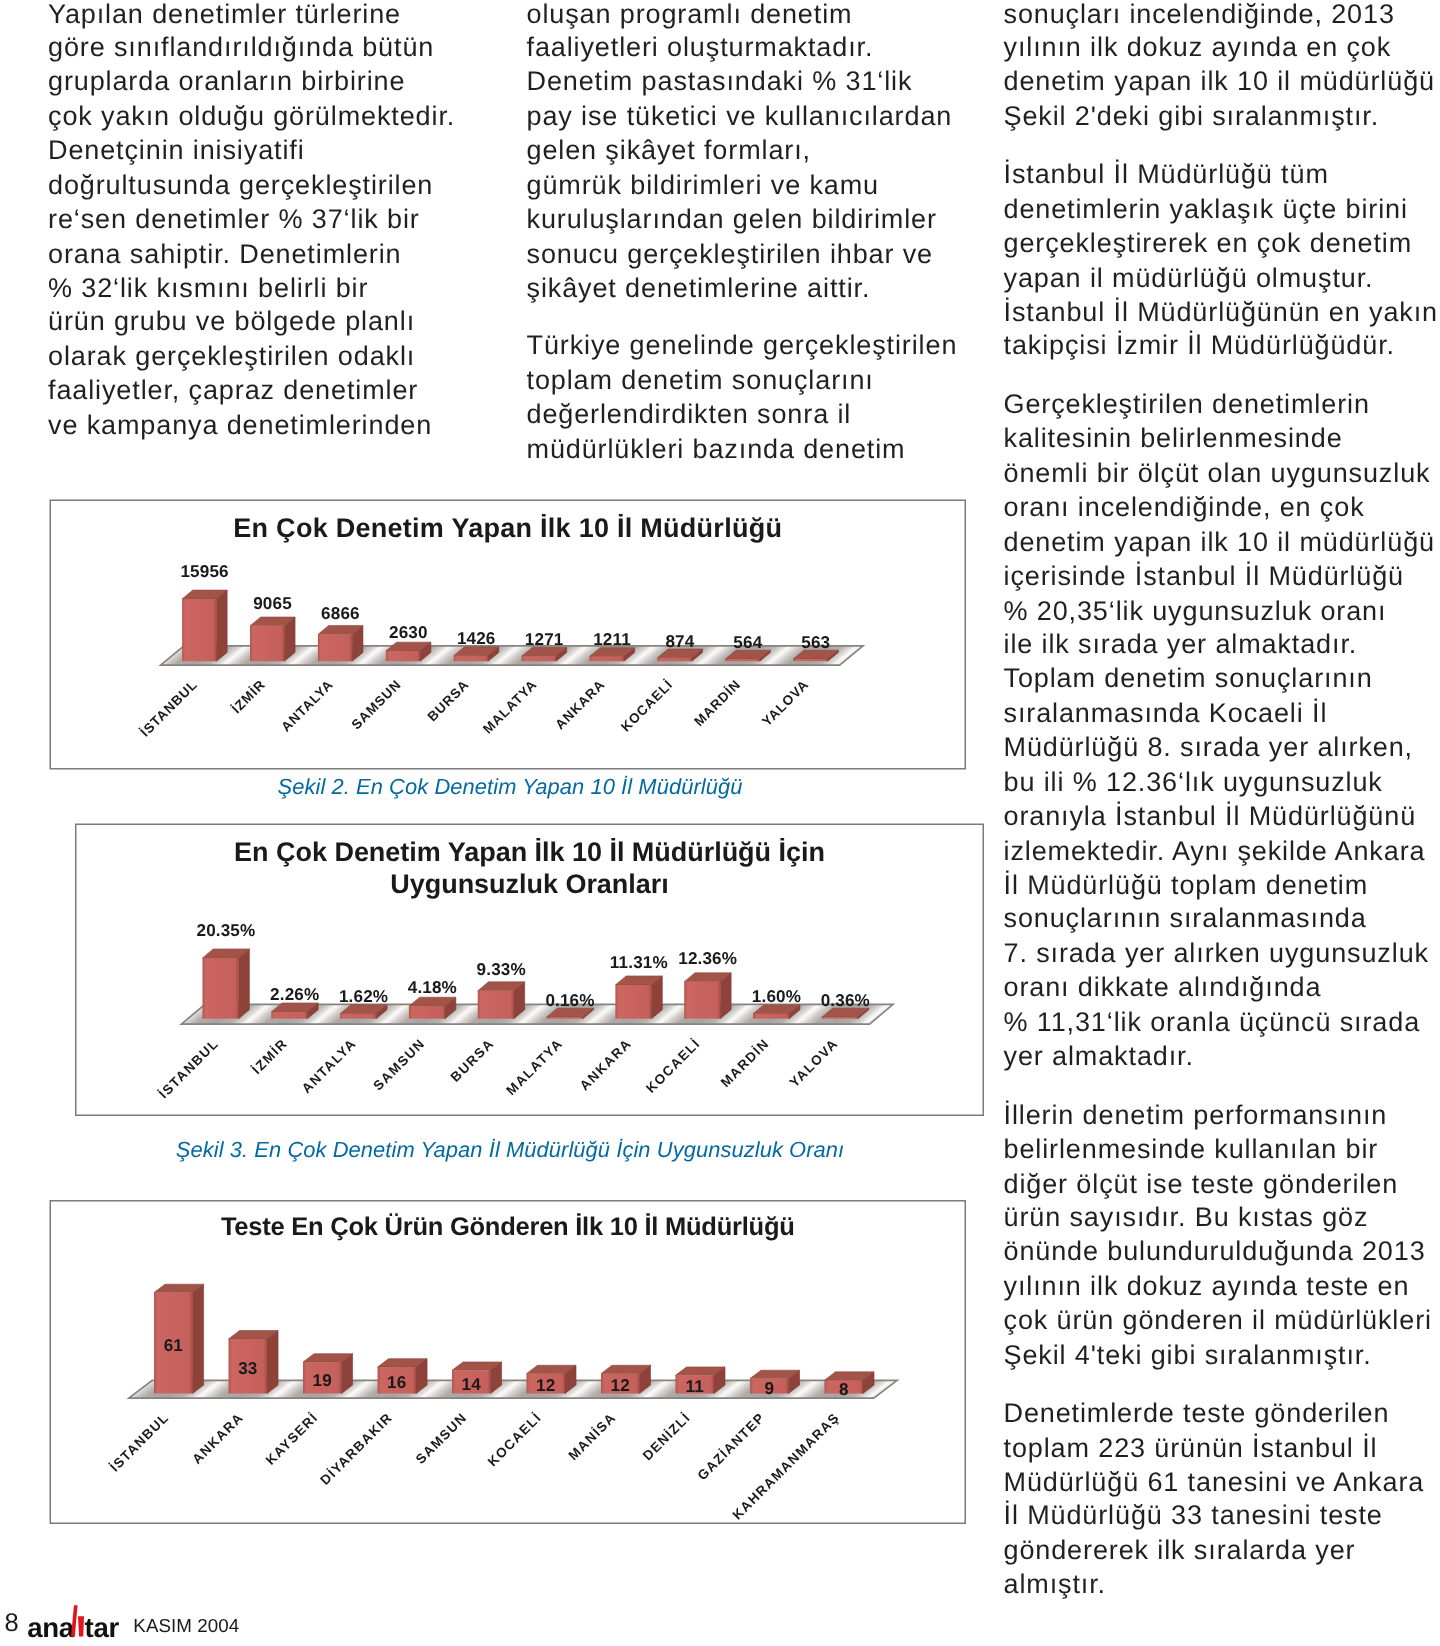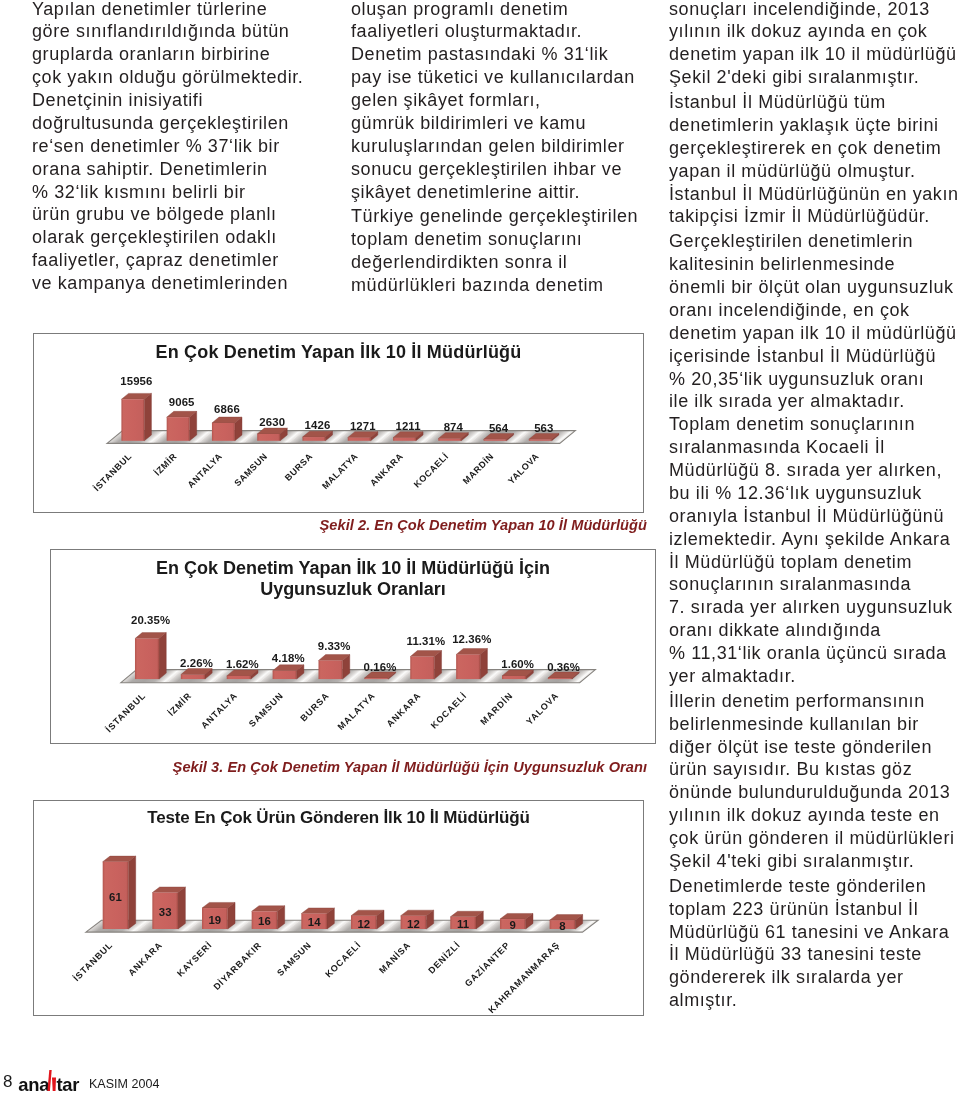--- a/index.html
+++ b/index.html
@@ -2,31 +2,31 @@
 <html lang="tr"><head>
 <meta charset="utf-8">
 <title>Anahtar</title>
 <style>
   html,body{margin:0;padding:0;}
   body{width:960px;height:1097px;background:#ffffff;font-family:"Liberation Sans",sans-serif;color:#231f20;overflow:hidden;position:relative;-webkit-font-smoothing:antialiased;}
   .page{position:absolute;left:0;top:0;width:960px;height:1097px;}
   
   .col{position:absolute;}
   .col p{margin:0;font-size:18px;line-height:22.88px;letter-spacing:0.59px;color:#231f20;white-space:pre;}
-  .col p + p{margin-top:2px;}
+  .col p + p{margin-top:16px;}
   #col1{left:32px;top:-2.4px;width:285px;}
   #col2{left:351px;top:-2.4px;width:295px;}
   #col3{left:669px;top:-2.4px;width:275px;}
   
   .figbox{position:absolute;border:1px solid #7b7b7b;background:#fff;box-sizing:border-box;overflow:hidden;}
   .figbox svg{display:block;}
   .ctitle{font-family:"Liberation Sans",sans-serif;font-weight:700;fill:#1a1a1a;text-anchor:middle;}
   .cval{font-family:"Liberation Sans",sans-serif;font-weight:700;font-size:11.4px;letter-spacing:0.1px;fill:#1a1a1a;text-anchor:middle;}
   .ccat{font-family:"Liberation Sans",sans-serif;font-weight:700;font-size:9px;fill:#1a1a1a;}
-  .figcap{position:absolute;text-align:right;color:#7f1d1d;font-style:italic;font-weight:700;font-size:14.6px;letter-spacing:0.05px;white-space:nowrap;line-height:1;}
+  .figcap{position:absolute;text-align:center;color:#0369a1;font-style:italic;font-weight:400;font-size:14.6px;letter-spacing:0.05px;white-space:nowrap;line-height:1;}
   
   #footer{position:absolute;left:0;top:1060px;width:220px;height:37px;}
   #pgnum{position:absolute;left:3.0px;top:12.5px;font-size:17px;color:#1a1a1a;line-height:1;}
   #logo{position:absolute;left:18.2px;top:11.2px;width:66px;height:24px;}
   #logo .lw{position:absolute;top:5.0px;font-family:"Liberation Sans",sans-serif;font-weight:700;font-size:18.4px;letter-spacing:-0.2px;color:#111;line-height:1;}
   #logo .lw1{left:0;}
   #logo .lw2{left:38.2px;}
   #logo .lh{position:absolute;left:29.3px;top:-1.2px;}
   #issue{position:absolute;left:88.9px;top:17.6px;font-size:12.5px;color:#1a1a1a;letter-spacing:0.05px;line-height:1;}
 </style>

